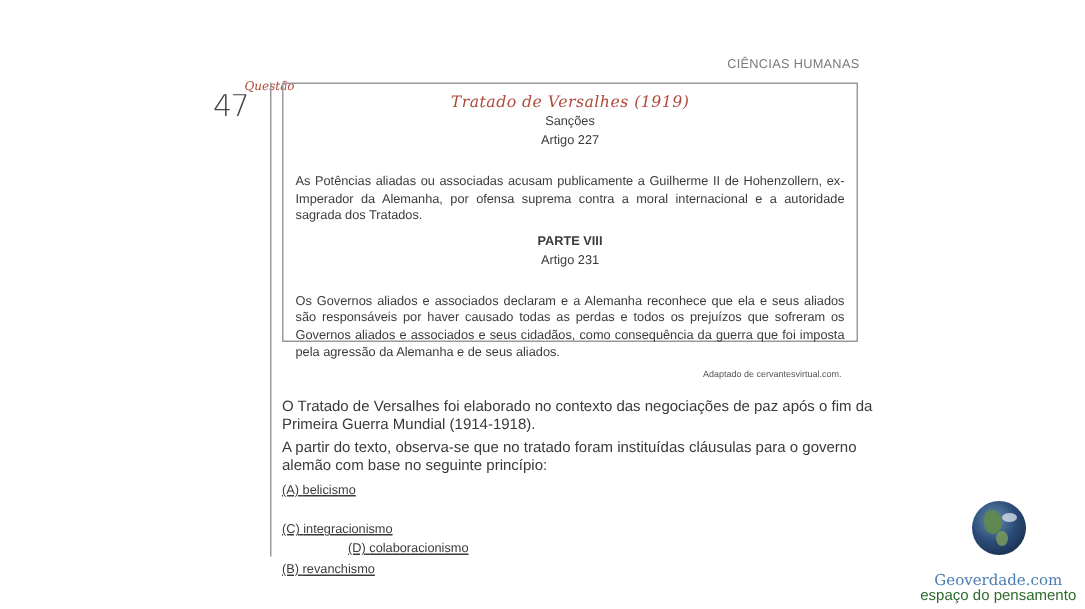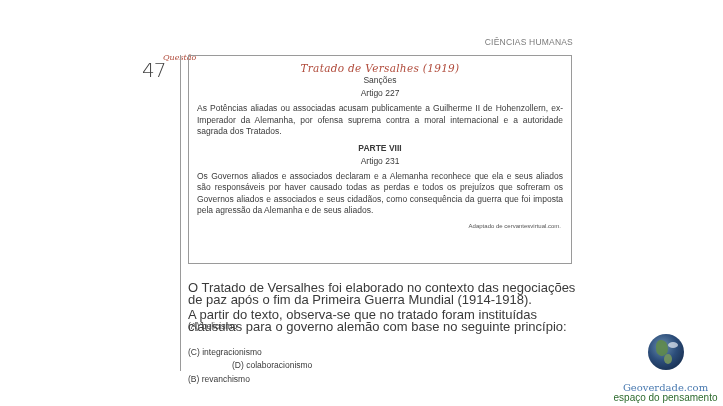--- a/index.html
+++ b/index.html
@@ -15,39 +15,39 @@
     font-family: "DejaVu Serif", serif; font-style: italic; margin-left: 20px;
   }
   .q-num {
     position: absolute; left: 142px; top: 58px; font-size: 20px; color: #444; font-weight: 300;
     font-family: "DejaVu Sans", sans-serif; letter-spacing: -1px;
   }
   .vline {
     position: absolute; left: 180px; top: 55px; width: 1px; height: 316px; background: #9a9a9a;
   }
   .box {
-    position: absolute; left: 188px; top: 55px; width: 384px; height: 209px;
+    position: absolute; left: 188px; top: 55px; width: 384px; height: 173px;
     border: 1px solid #9a9a9a; box-sizing: border-box;
   }
   .box-title {
     text-align: center; color: #b04a3a; font-size: 10.5px; margin-top: 6px;
     font-family: "DejaVu Serif", serif; font-style: italic; letter-spacing: 0.3px;
   }
   .center { text-align: center; font-size: 8.5px; line-height: 13px; }
   .part { font-weight: bold; margin-top: 4px; }
   .para {
-    font-size: 8.5px; line-height: 11.5px; margin: 3px 8px 0 8px; text-align: justify; color: #3a3a3a;
+    font-size: 8.5px; line-height: 11.5px; margin: 15px 8px 0 8px; text-align: justify; color: #3a3a3a;
   }
   .source {
     text-align: right; font-size: 6px; margin: 6px 10px 0 0; color: #555;
   }
   .body-text {
-    position: absolute; left: 188px; width: 395px; font-size: 13px; line-height: 11.5px; color: #3a3a3a; margin-top: 16px;
+    position: absolute; left: 188px; width: 395px; font-size: 10px; line-height: 11.5px; color: #3a3a3a;
   }
-  .opt { position: absolute; left: 188px; font-size: 8.5px; color: #3a3a3a; }
+  .opt { position: absolute; left: 188px; font-size: 8.5px; color: #3a3a3a; text-decoration: underline; }
   .logo { position: absolute; left: 608px; top: 334px; width: 115px; text-align: center; }
   .globe {
     width: 36px; height: 36px; border-radius: 50%; margin: 0 auto;
     background: radial-gradient(circle at 40% 35%, #6a8fb0 0%, #2c4d7a 45%, #0d1f3a 100%);
     position: relative; overflow: hidden;
   }
   .globe .land1 { position: absolute; left: 8px; top: 6px; width: 12px; height: 16px; background: #5f8a4a; border-radius: 40% 60% 50% 50%; opacity: 0.9; }
   .globe .land2 { position: absolute; left: 16px; top: 20px; width: 8px; height: 10px; background: #7a9a5a; border-radius: 50%; opacity: 0.85; }
   .globe .cloud { position: absolute; left: 20px; top: 8px; width: 10px; height: 6px; background: #e8eef5; border-radius: 50%; opacity: 0.7; }
   .logo-name { font-family: "DejaVu Serif", serif; font-size: 10px; color: #4a7ab0; margin-top: 12px; }

